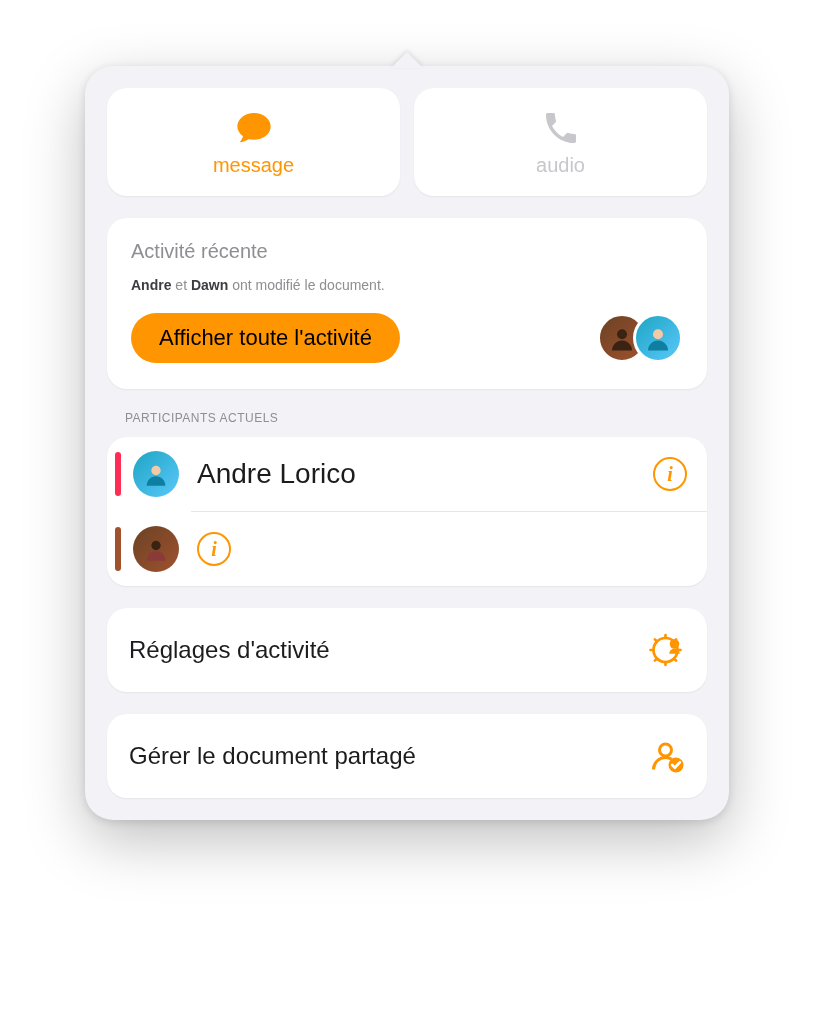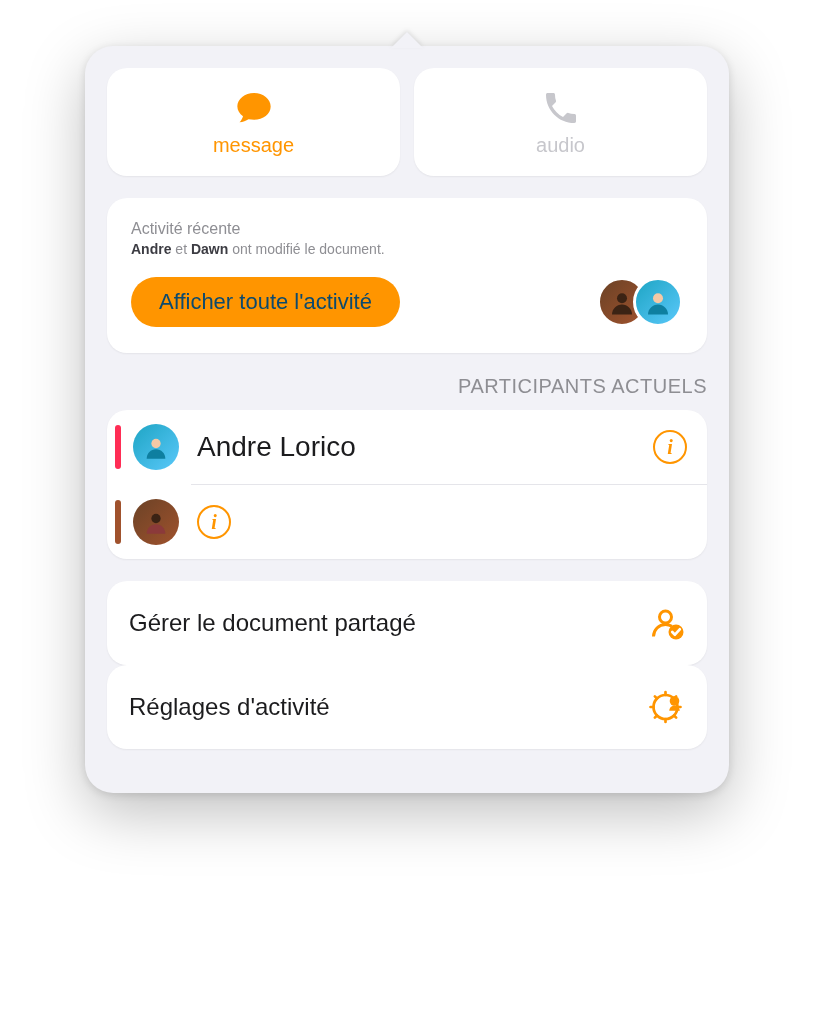--- a/index.html
+++ b/index.html
@@ -7,21 +7,21 @@
     font-family: -apple-system, BlinkMacSystemFont, "Segoe UI", Helvetica, Arial, sans-serif;
     background: #ffffff;
     width: 814px;
     height: 1016px;
     position: relative;
     overflow: hidden;
   }
   .popover {
     position: absolute;
     left: 85px;
-    top: 46px;
+    top: 66px;
     width: 644px;
     background: #f2f2f7;
     border-radius: 28px;
     padding: 22px;
     box-shadow: 0 20px 60px rgba(0,0,0,0.25), 0 2px 8px rgba(0,0,0,0.12);
   }
   .arrow {
     position: absolute;
     top: -14px;
     left: 50%;
@@ -51,27 +51,27 @@
   .tab-active .tab-label { color: #ff9500; }
   .tab-inactive .tab-label { color: #c7c7cc; }
   .card {
     background: #ffffff;
     border-radius: 20px;
     box-shadow: 0 1px 2px rgba(0,0,0,0.06);
     margin-bottom: 22px;
     overflow: hidden;
   }
   .recent-card { padding: 22px 24px 26px 24px; }
-  .recent-title { font-size: 16px; color: #8e8e93; font-weight: 500; margin-bottom: 3px; }
+  .recent-title { font-size: 20px; color: #8e8e93; font-weight: 500; margin-bottom: 14px; }
   .recent-text { font-size: 14px; color: #8e8e93; margin-bottom: 20px; }
   .recent-text .bold { color: #3c3c43; font-weight: 600; }
   .activity-row { display: flex; align-items: center; justify-content: space-between; }
   .pill-btn {
     background: #ff9500;
-    color: #0c4a6e;
+    color: #000000;
     font-size: 22px;
     font-weight: 500;
     padding: 12px 28px;
     border-radius: 999px;
     cursor: pointer;
   }
   .avatar-stack { display: flex; }
   .avatar-stack .av { margin-left: -14px; }
   .av {
     width: 50px; height: 50px;
@@ -79,27 +79,26 @@
     border: 3px solid #ffffff;
     display: flex;
     align-items: center;
     justify-content: center;
     font-size: 26px;
     background: #d1d1d6;
   }
   .av1 { background: linear-gradient(135deg,#6b4226,#a0522d); }
   .av2 { background: linear-gradient(135deg,#1ea5c4,#5ac8fa); }
   .section-hdr {
-    font-size: 20px;
+    font-size: 12px;
     letter-spacing: 0.5px;
     color: #8e8e93;
     font-weight: 500;
     margin: 8px 0 12px 18px;
     text-transform: uppercase;
-    text-align: right;
   }
   .stripe { width: 6px; height: 44px; border-radius: 3px; margin-left: 8px; margin-right: 12px; flex: 0 0 6px;}
   .p-av {
     width: 46px; height: 46px; border-radius: 50%;
     margin-right: 18px; flex:0 0 46px;
     display:flex;align-items:center;justify-content:center;font-size:24px;
   }
   .p-name { font-size: 28px; color: #1c1c1e; flex: 1; }
   .info-btn {
     width: 34px; height: 34px;
@@ -192,41 +191,41 @@
       <div class="p-av" style="background:linear-gradient(135deg,#6b4226,#a0522d)">
         <svg viewBox="0 0 24 24" width="28" height="28">
             <circle cx="12" cy="9" r="4" fill="#3b2314"></circle>
             <path d="M4 22c0-4.4 3.6-8 8-8s8 3.6 8 8" fill="#8b3a3a"></path>
           </svg>
       </div>
       <div class="info-btn">i</div>
     </div>
   </div>
 
+  <div class="card">
+    <div class="action-row">
+      <div class="action-label">Réglages d'activité</div>
+      <svg class="action-icon" viewBox="0 0 24 24">
+        <g fill="none" stroke="#ff9500" stroke-width="1.8">
+          <circle cx="11" cy="12" r="8"></circle>
+          <path d="M11 4v-2M11 22v-2M3 12H1M21 12h-2M5.3 6.3 3.9 4.9M18.1 19.1l-1.4-1.4M5.3 17.7l-1.4 1.4M18.1 4.9l-1.4 1.4" stroke-linecap="round"></path>
+        </g>
+        <circle cx="17" cy="8" r="3.2" fill="#ff9500"></circle>
+        <path d="M13.5 14.5c0-1.9 1.6-3.5 3.5-3.5s3.5 1.6 3.5 3.5" fill="#ff9500"></path>
+      </svg>
+    </div>
+  </div>
+
   <div class="card mb0">
     <div class="action-row">
       <div class="action-label">Gérer le document partagé</div>
       <svg class="action-icon" viewBox="0 0 24 24">
         <g fill="none" stroke="#ff9500" stroke-width="2">
           <circle cx="11" cy="8" r="4"></circle>
           <path d="M3 21c0-4.4 3.6-8 8-8 1.6 0 3 .5 4.3 1.2"></path>
         </g>
         <circle cx="18" cy="18" r="5" fill="#ff9500"></circle>
         <path d="M15.5 18l1.8 1.8 3.2-3.6" fill="none" stroke="#fff" stroke-width="1.8" stroke-linecap="round" stroke-linejoin="round"></path>
       </svg>
     </div>
   </div>
 
-  <div class="card">
-    <div class="action-row">
-      <div class="action-label">Réglages d'activité</div>
-      <svg class="action-icon" viewBox="0 0 24 24">
-        <g fill="none" stroke="#ff9500" stroke-width="1.8">
-          <circle cx="11" cy="12" r="8"></circle>
-          <path d="M11 4v-2M11 22v-2M3 12H1M21 12h-2M5.3 6.3 3.9 4.9M18.1 19.1l-1.4-1.4M5.3 17.7l-1.4 1.4M18.1 4.9l-1.4 1.4" stroke-linecap="round"></path>
-        </g>
-        <circle cx="17" cy="8" r="3.2" fill="#ff9500"></circle>
-        <path d="M13.5 14.5c0-1.9 1.6-3.5 3.5-3.5s3.5 1.6 3.5 3.5" fill="#ff9500"></path>
-      </svg>
-    </div>
-  </div>
-
 </div>
 
 </body></html>

